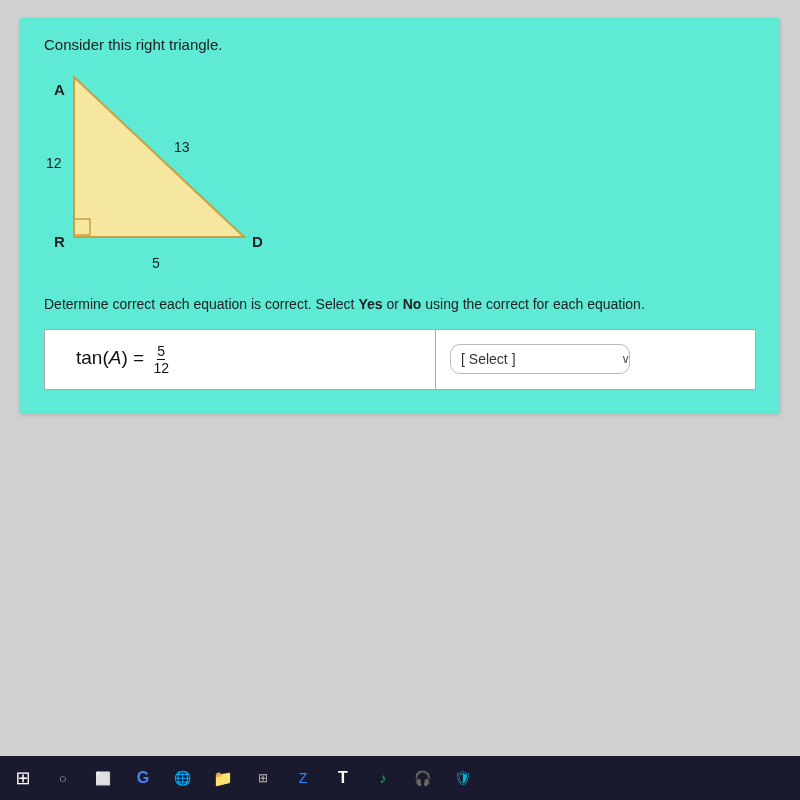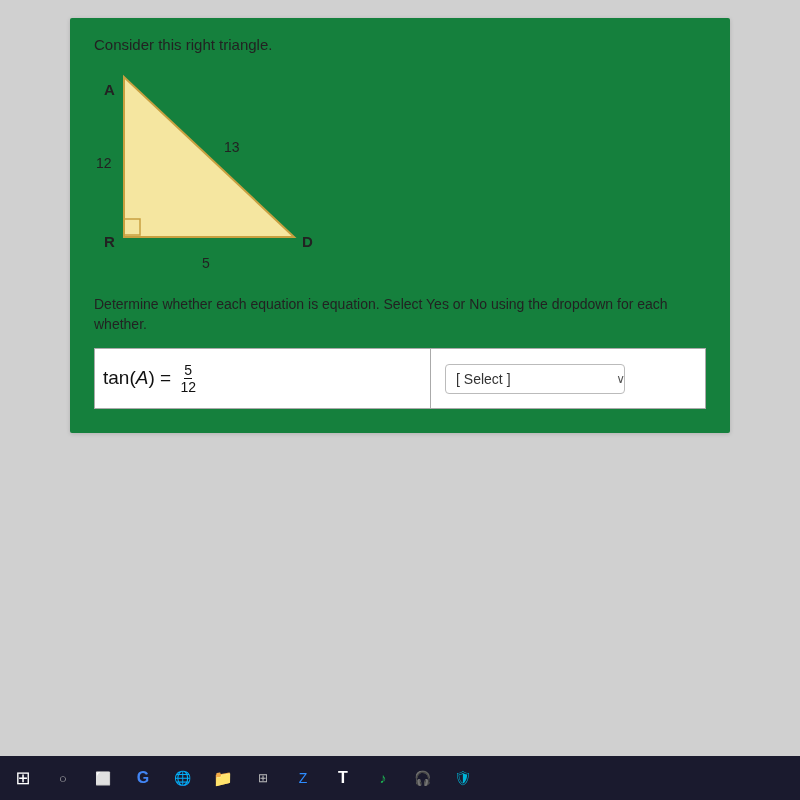--- a/index.html
+++ b/index.html
@@ -9,22 +9,22 @@
       font-family: Arial, sans-serif;
       display: flex;
       justify-content: center;
       align-items: flex-start;
       width: 800px;
       height: 800px;
       overflow: hidden;
     }
 
     .page-container {
-      background: #15803d;
-      width: 660px;
+      background: #5eead4;
+      width: 760px;
       margin-top: 18px;
       padding: 18px 24px 24px 24px;
       border-radius: 2px;
       box-shadow: 0 1px 4px rgba(0,0,0,0.15);
     }
 
     .problem-title {
       font-size: 15px;
       color: #222;
       margin-bottom: 14px;
@@ -95,37 +95,37 @@
     }
 
     .instructions {
       font-size: 14px;
       color: #222;
       margin-bottom: 14px;
       line-height: 1.4;
     }
 
     .instructions b {
-      font-weight: normal;
+      font-weight: bold;
     }
 
     table {
       border-collapse: collapse;
       width: 100%;
       background: white;
     }
 
     td {
       border: 1px solid #aaa;
       padding: 0;
     }
 
     .equation-cell {
       width: 55%;
-      padding: 14px 8px;
+      padding: 14px 31px;
       font-size: 18px;
       color: #111;
       margin-top: 48px;
     }
 
     .select-cell {
       width: 45%;
       padding: 10px 14px;
       vertical-align: middle;
     }
@@ -156,21 +156,21 @@
       font-size: 14px;
     }
 
     .select-dropdown {
       width: 180px;
       padding: 6px 10px;
       font-size: 14px;
       color: #333;
       background: white;
       border: 1px solid #bbb;
-      border-radius: 4px;
+      border-radius: 10px;
       appearance: none;
       -webkit-appearance: none;
       cursor: pointer;
       position: relative;
     }
 
     .select-wrapper {
       position: relative;
       display: inline-block;
       width: 190px;
@@ -231,21 +231,21 @@
     </svg>
     <span class="label-A">A</span>
     <span class="label-R">R</span>
     <span class="label-D">D</span>
     <span class="label-12">12</span>
     <span class="label-13">13</span>
     <span class="label-5">5</span>
   </div>
 
   <div class="instructions">
-    <span>Determine whether each equation is equation.  Select </span><b>Yes</b><span> or </span><b>No</b><span> using the dropdown for each whether.</span>
+    <span>Determine correct each equation is correct.  Select </span><b>Yes</b><span> or </span><b>No</b><span> using the correct for each equation.</span>
   </div>
 
   <table>
 
     <tbody>
         <tr>
       <td class="equation-cell">
         <span class="eq-text">tan(<i>A</i>) =
           <span class="fraction">
             <span class="numer">5</span>

